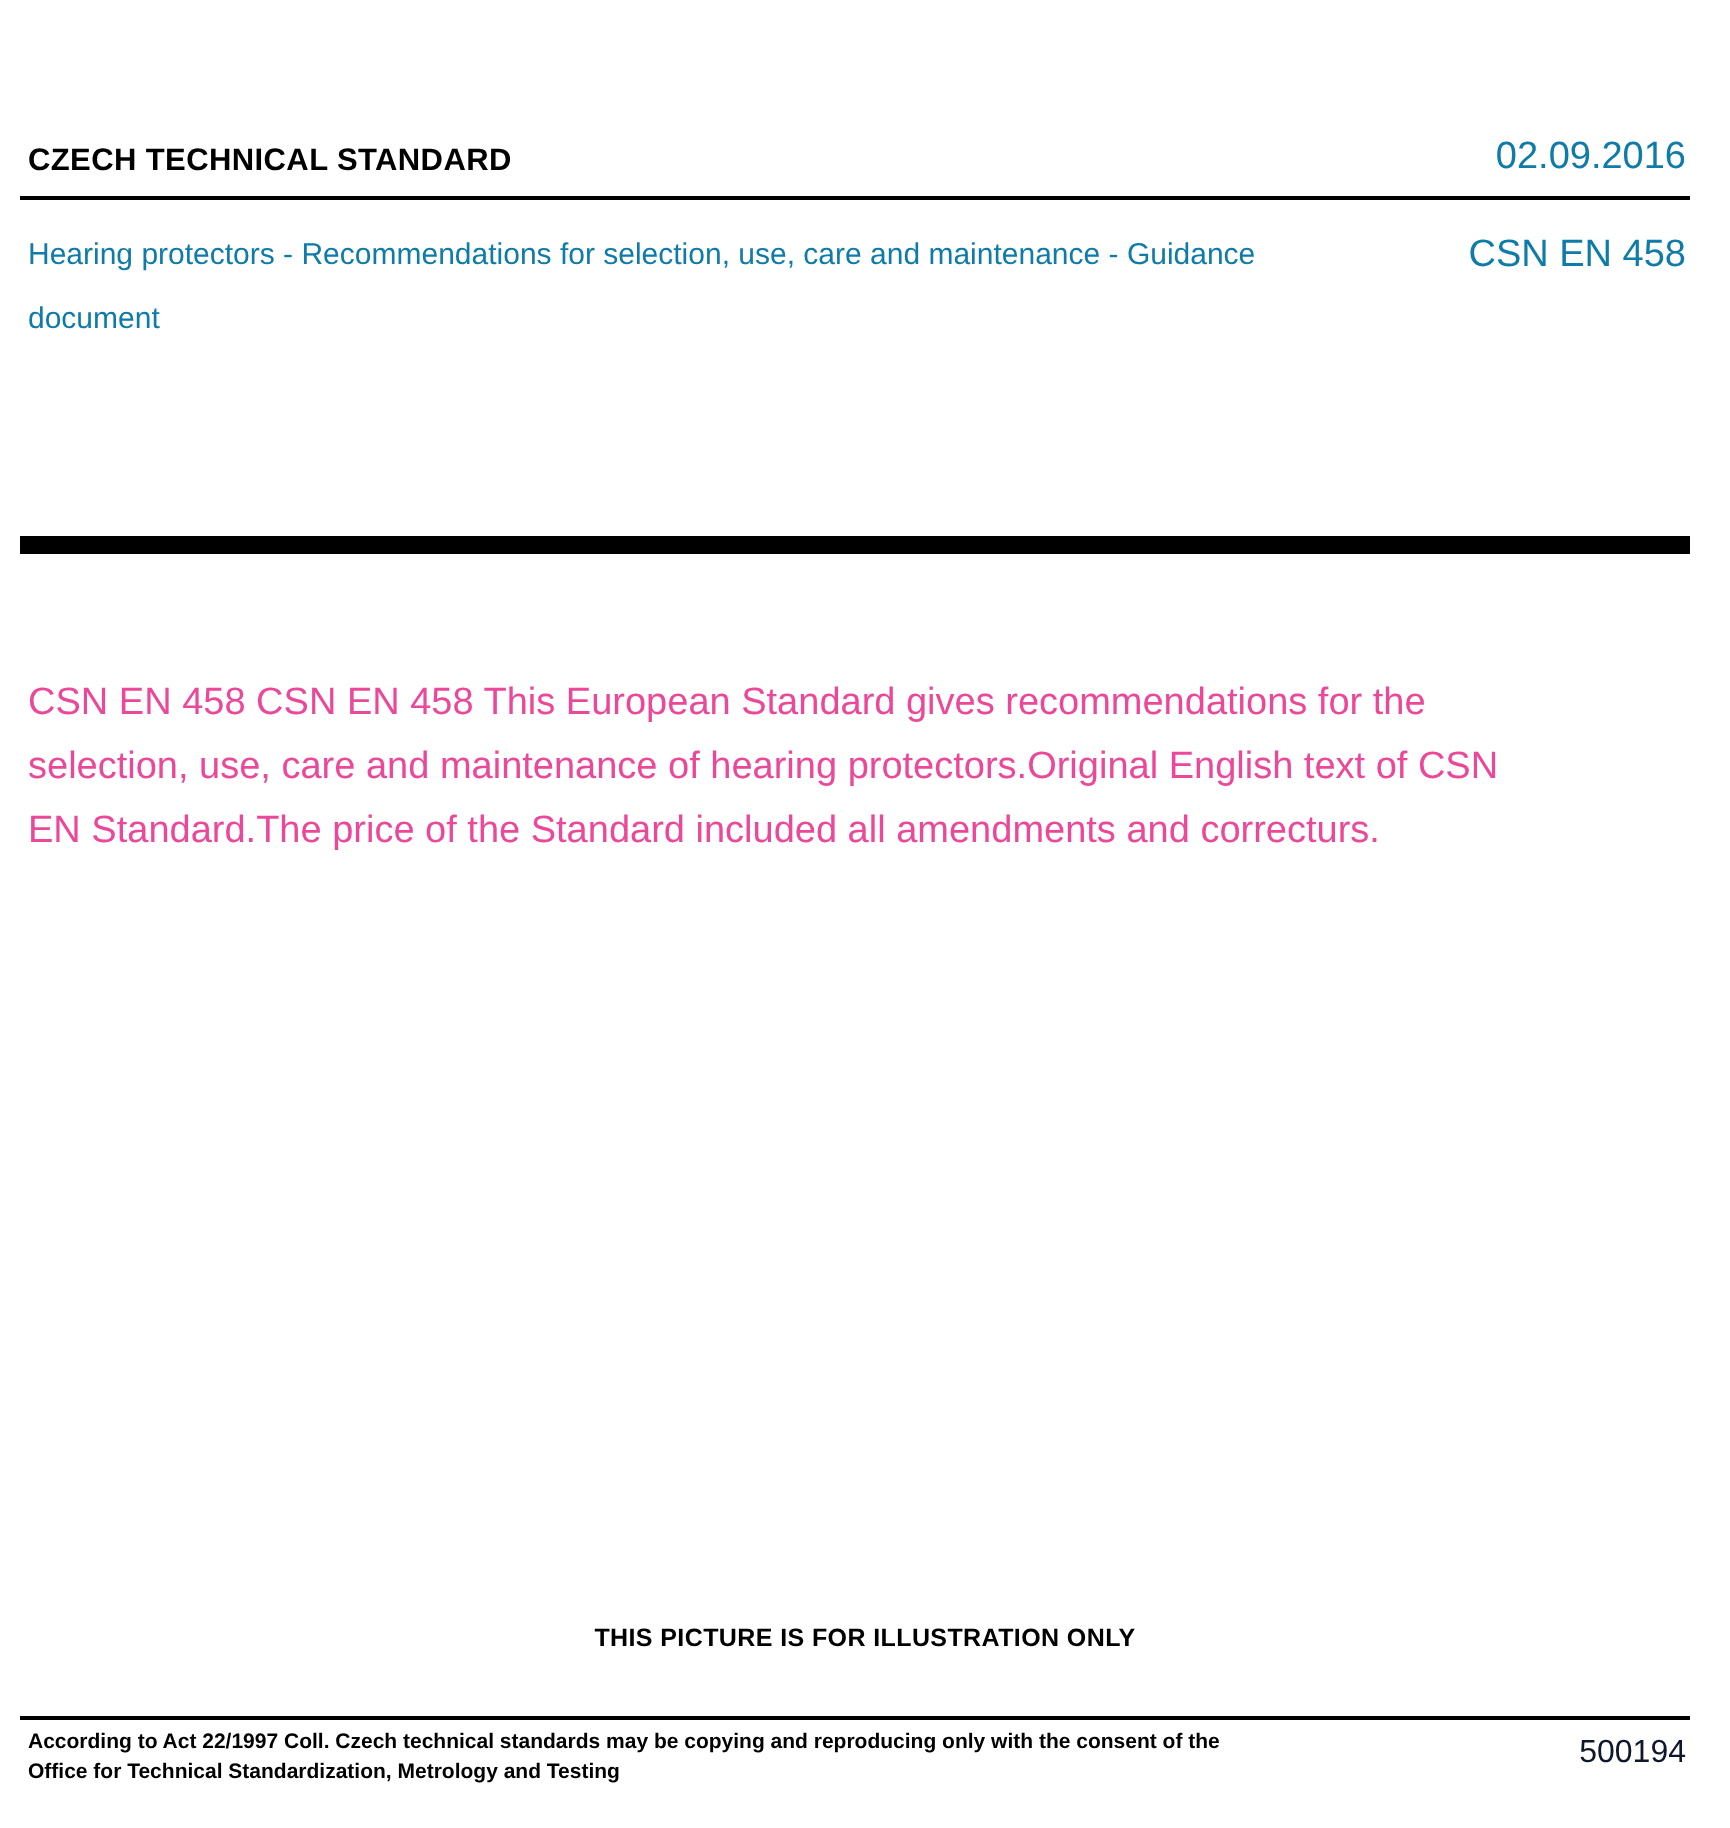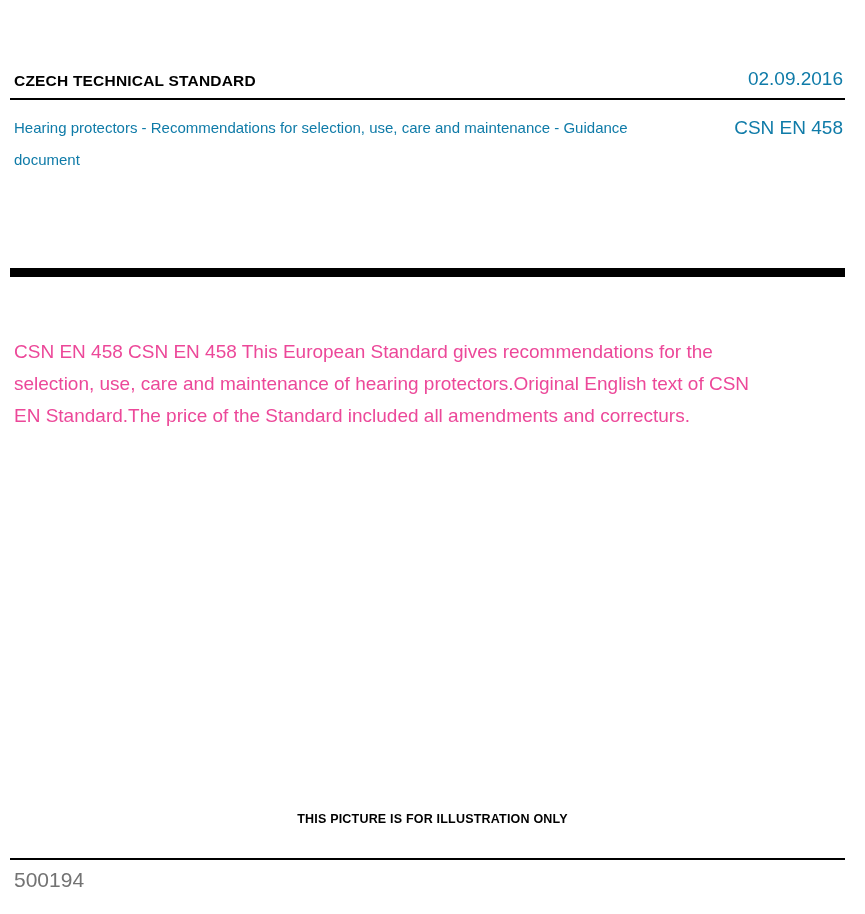--- a/index.html
+++ b/index.html
@@ -142,22 +142,22 @@
     align-items: flex-start;
   }
   .footer-note {
     font-size: 10.5px;
     font-weight: bold;
     line-height: 15px;
     color: #000000;
     max-width: 600px;
   }
   .footer-number {
-    font-size: 21px;
-    color: #737373;
+    font-size: 16px;
+    color: #0f172a;
     white-space: nowrap;
     padding-top: 4px;
   }
 </style>
 </head>
 <body>
 
 <div class="page">
 
   <div class="header-row">
@@ -178,16 +178,17 @@
 
   <div class="abstract">CSN EN 458 CSN EN 458   This European Standard gives recommendations for the selection, use, care and maintenance of hearing protectors.Original English text of CSN EN Standard.The price of the Standard included all amendments and correcturs.</div>
 
   <div class="watermark"></div>
 
   <div class="illustration-note">THIS PICTURE IS FOR ILLUSTRATION ONLY</div>
 
   <div class="rule-footer"></div>
 
   <div class="footer-row">
+    <div class="footer-note">According to Act 22/1997 Coll. Czech technical standards may be copying and reproducing only with the consent of the Office for Technical Standardization, Metrology and Testing</div>
     <div class="footer-number">500194</div>
   </div>
 
 </div>
 
 </body></html>

